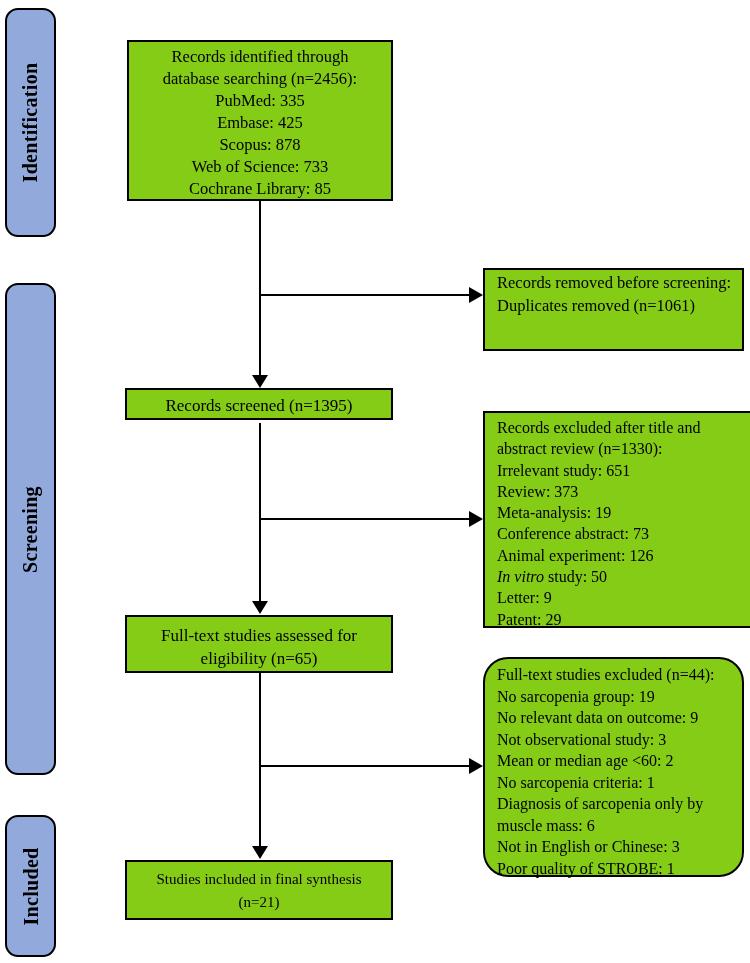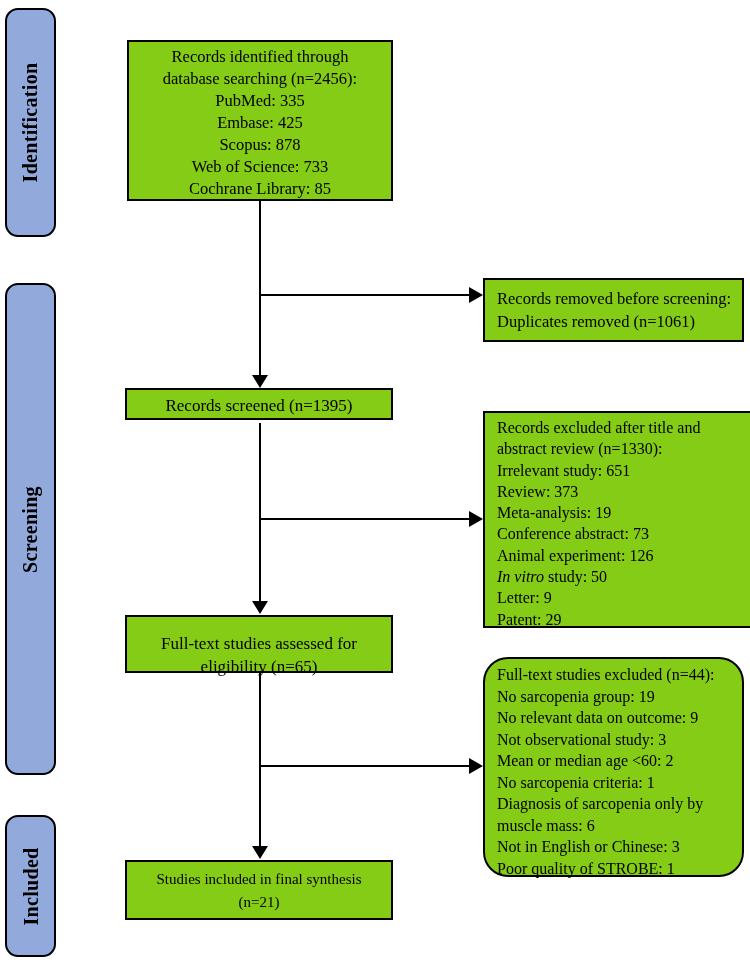--- a/index.html
+++ b/index.html
@@ -45,34 +45,34 @@
     font-size: 16.5px;
   }
   .fbox.center { text-align: center; }
   .fbox.left   { text-align: left; }
 
   .box-identified {
     left: 127px; top: 40px; width: 266px; height: 161px;
     padding-top: 4px; line-height: 22px;
   }
   .box-removed {
-    left: 483px; top: 278px; width: 261px; height: 64px;
-    padding: 7px 8px 0 12px; line-height: 23px;
+    left: 483px; top: 268px; width: 261px; height: 83px;
+    padding: 1px 8px 0 12px; line-height: 23px;
   }
   .box-screened {
     left: 125px; top: 388px; width: 268px; height: 32px;
     line-height: 31px; font-size: 17px;
   }
   .box-excluded-abstract {
     left: 483px; top: 411px; width: 283px; height: 217px;
     padding: 4px 6px 0 12px; line-height: 21.3px; font-size: 16px;
   }
   .box-fulltext-assessed {
     left: 125px; top: 615px; width: 268px; height: 58px;
-    padding-top: 15px; line-height: 23px; font-size: 17px;
+    padding-top: 7px; line-height: 23px; font-size: 17px;
   }
   .box-fulltext-excluded {
     left: 483px; top: 657px; width: 261px; height: 220px;
     padding: 5px 6px 0 12px; line-height: 21.5px; font-size: 16px; border-radius: 25px;
   }
   .box-included-final {
     left: 125px; top: 860px; width: 268px; height: 60px;
     padding-top: 6px; line-height: 23px; font-size: 15px;
   }
 

